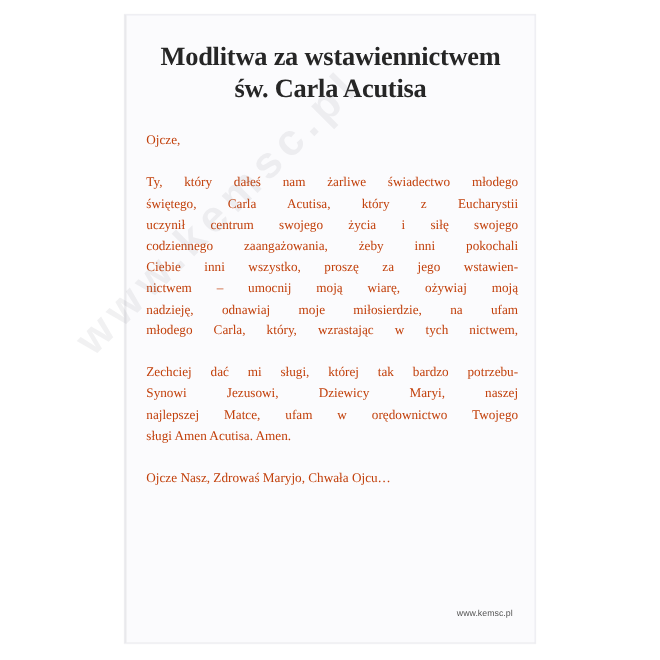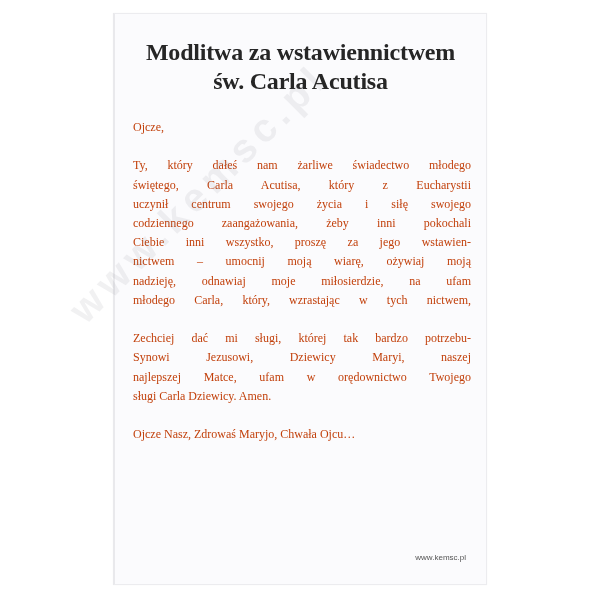--- a/index.html
+++ b/index.html
@@ -107,21 +107,21 @@
       <span class="line">Ciebie inni wszystko, proszę za jego wstawien-</span>
       <span class="line">nictwem – umocnij moją wiarę, ożywiaj moją</span>
       <span class="line">nadzieję, odnawiaj moje miłosierdzie, na ufam</span>
       <span class="line">młodego Carla, który, wzrastając w tych nictwem,</span>
     </div>
 
     <div class="para">
       <span class="line">Zechciej dać mi sługi, której tak bardzo potrzebu-</span>
       <span class="line">Synowi Jezusowi, Dziewicy Maryi, naszej</span>
       <span class="line">najlepszej Matce, ufam w orędownictwo Twojego</span>
-      <span class="line last">sługi Carla Dziewicy. Amen.</span>
+      <span class="line last">sługi Amen Acutisa. Amen.</span>
     </div>
 
     <div class="para">
       <span class="line last">Ojcze Nasz, Zdrowaś Maryjo, Chwała Ojcu…</span>
     </div>
   </div>
 
   <div class="footer-url">www.kemsc.pl</div>
 </div>
 

